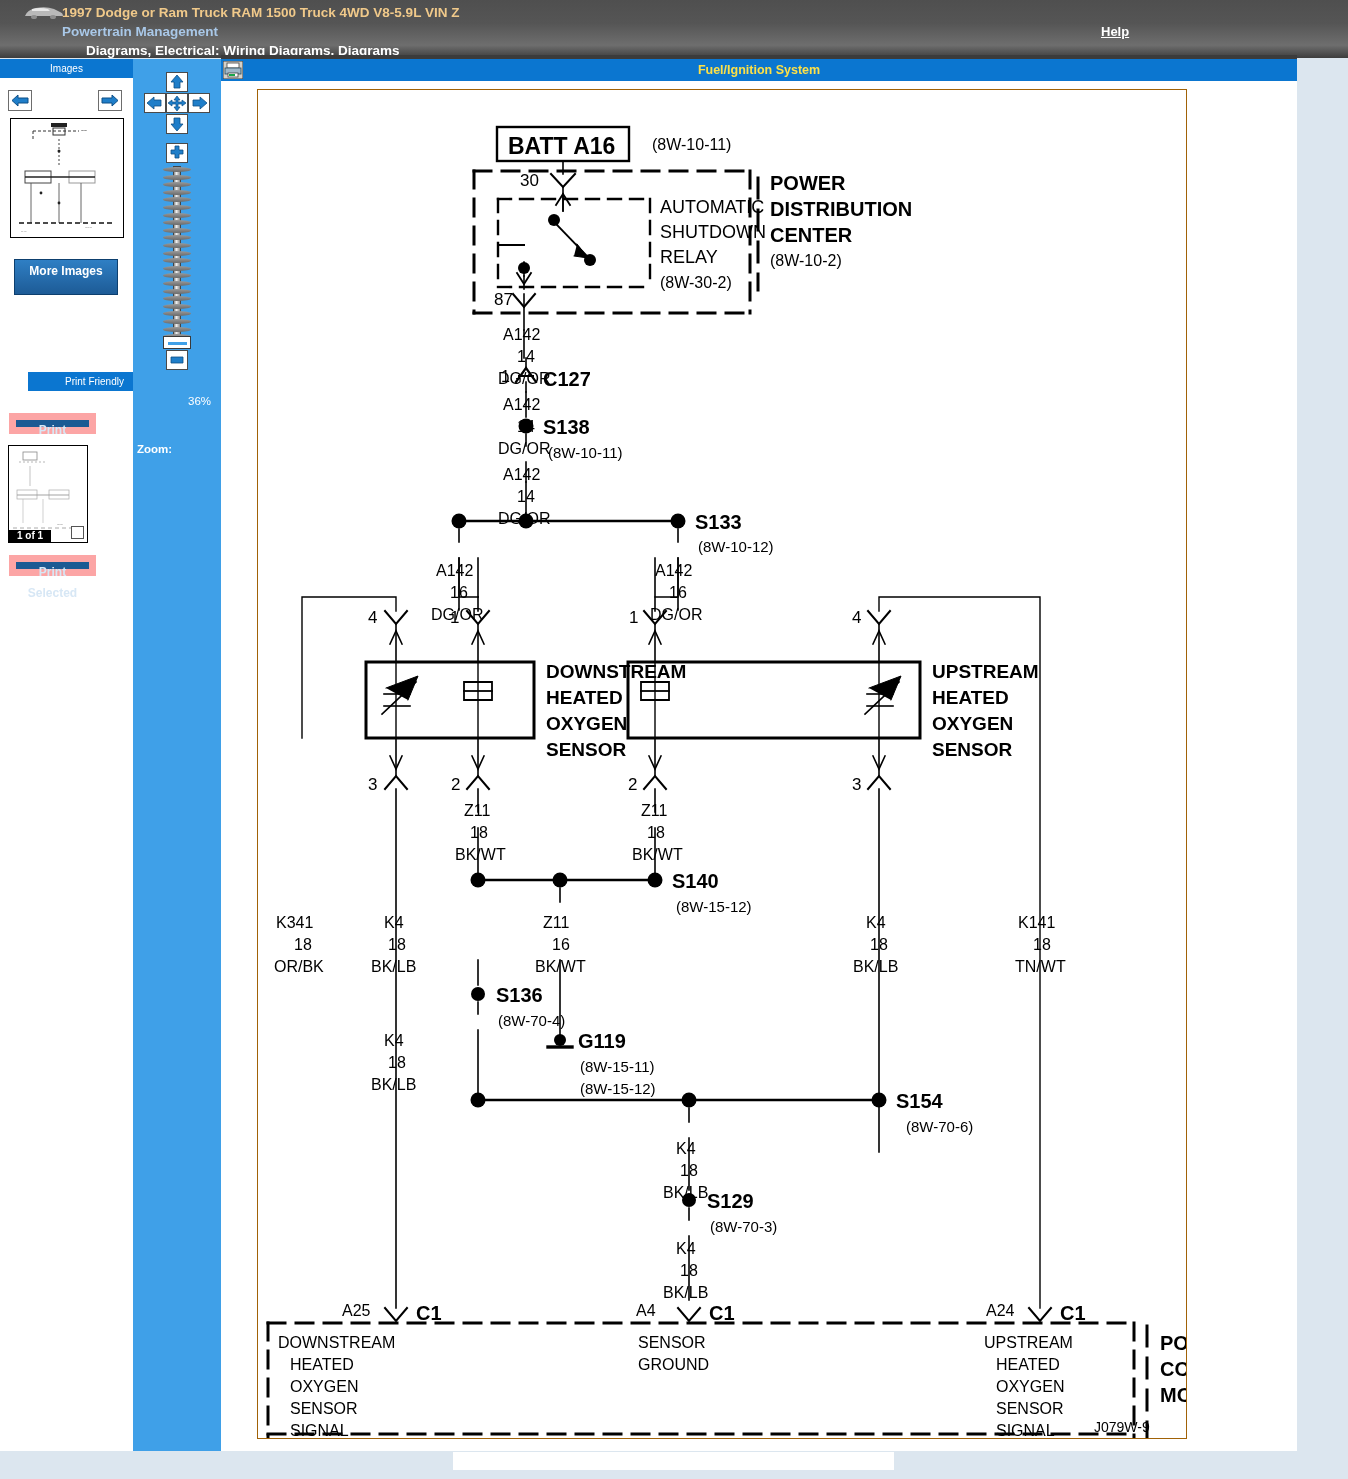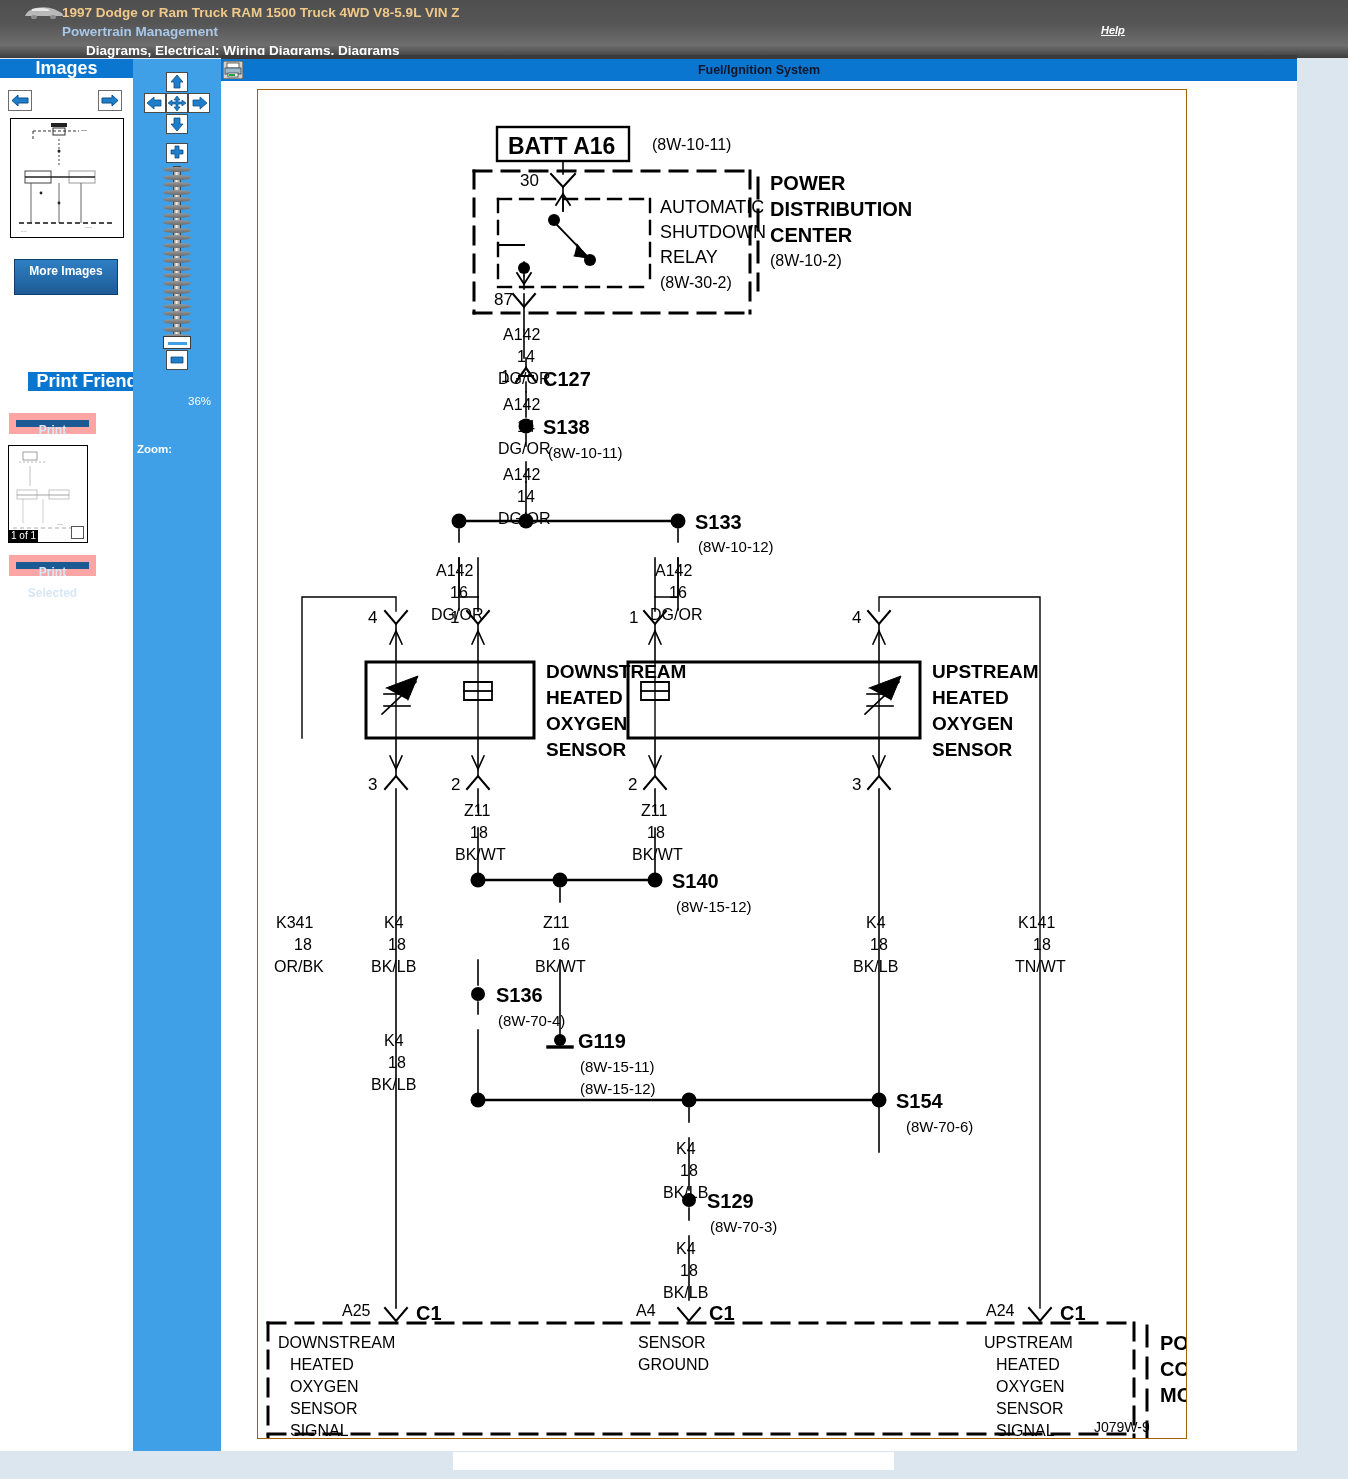--- a/index.html
+++ b/index.html
@@ -6,27 +6,27 @@
   body{width:1348px;height:1479px;font-family:"Liberation Sans",sans-serif;overflow:hidden;}
 
   
   #app-header{position:absolute;left:0;top:0;width:1348px;height:58px;
     background:linear-gradient(to bottom,#4f4f4f 0%,#555 40%,#6e6e6e 78%,#3d3d3d 100%);}
   #car-icon{position:absolute;left:22px;top:4px;width:42px;height:16px;}
   .hdr-line{position:absolute;font-size:13.5px;font-weight:bold;white-space:nowrap;}
   #hdr-title{left:62px;top:5px;color:#f0c98a;}
   #hdr-sub{left:62px;top:24px;color:#a9c8e8;}
   #hdr-sub2{left:62px;top:43px;color:#ffffff;padding-left:24px;}
-  #help-link{position:absolute;left:1101px;top:24px;color:#ffffff;font-size:11px;
-    font-weight:bold;text-decoration:underline;cursor:pointer;font-style:italic;}
+  #help-link{position:absolute;left:1101px;top:24px;color:#ffffff;font-size:13px;
+    font-weight:bold;text-decoration:underline;cursor:pointer;}
 
   
   #sidebar{position:absolute;left:0;top:59px;width:133px;height:1420px;background:#ffffff;}
-  .side-head{width:133px;height:19px;background:#0b76d0;color:#fff;font-size:18px;
-    font-weight:bold;text-align:center;line-height:19px;}
+  .side-head{width:133px;height:19px;background:#0b76d0;color:#fff;font-size:10px;
+    font-weight:normal;text-align:center;line-height:19px;}
   #images-head{position:absolute;left:0;top:0;}
   #printfriendly-head{position:absolute;left:0;top:313px;margin-left:28px;}
 
   .navarrow{position:absolute;width:24px;height:21px;background:#ffffff;border:1px solid #6d6d6d;
     box-sizing:border-box;cursor:pointer;}
   #prev-image{left:8px;top:31px;}
   #next-image{left:98px;top:31px;}
   .arr-glyph{position:absolute;left:0;top:0;width:22px;height:19px;}
 
   #thumb-wrap{position:absolute;left:10px;top:59px;width:112px;height:118px;border:1px solid #000;
@@ -38,21 +38,21 @@
 
   .print-btn{position:absolute;width:87px;height:21px;background:#1c5a93;border:7px solid #fca5a5;
     color:#d7e7f5;font-size:12px;font-weight:bold;text-align:center;line-height:21px;cursor:pointer;
     box-sizing:border-box;}
   #print-sel-top{left:9px;top:354px;}
   #print-sel-bottom{left:9px;top:496px;}
 
   #print-thumb-wrap{position:absolute;left:8px;top:386px;width:78px;height:96px;border:1px solid #000;
     background:#fff;overflow:hidden;}
   #page-count{position:absolute;left:0px;bottom:0px;background:#000;color:#fff;font-size:10px;
-    font-weight:normal;padding:0 2px;line-height:12px;}
+    font-weight:bold;padding:0 8px;line-height:12px;}
   #page-check{position:absolute;right:3px;bottom:3px;width:13px;height:13px;background:#fff;
     border:1px solid #555;box-sizing:border-box;cursor:pointer;}
 
   
   #toolcol{position:absolute;left:133px;top:59px;width:88px;height:1420px;background:#3fa0e8;}
   .pad-btn{position:absolute;width:22px;height:20px;background:#fff;border:1px solid #4a4a4a;
     box-sizing:border-box;cursor:pointer;}
   #pan-up{left:33px;top:13px;}
   #pan-left{left:11px;top:34px;}
   #pan-center{left:33px;top:34px;}
@@ -67,21 +67,21 @@
   #slider-thumb{position:absolute;left:30px;top:277px;width:28px;height:13px;background:#fff;
     border:1px solid #3a3a3a;box-sizing:border-box;cursor:pointer;}
   #slider-thumb i{position:absolute;left:4px;top:5px;width:19px;height:3px;background:#3fa0e8;display:block;}
   #zoom-label{position:absolute;left:4px;top:336px;color:#fff;font-size:11.5px;font-weight:bold;margin-top:48px;}
   #zoom-value{position:absolute;left:55px;top:336px;color:#fff;font-size:11.5px;font-weight:normal;}
 
   
   #viewer{position:absolute;left:221px;top:59px;width:1076px;height:1392px;background:#fff;}
   #viewer-titlebar{position:absolute;left:0;top:0;width:1076px;height:22px;background:#0b76d0;}
   #viewer-title{position:absolute;left:0;top:0;width:1076px;text-align:center;line-height:22px;
-    color:#0f172a;font-size:12.5px;font-weight:bold;}
+    color:#fde047;font-size:12.5px;font-weight:bold;}
   #printer-icon{position:absolute;left:2px;top:2px;width:20px;height:18px;cursor:pointer;}
   #topstrip{position:absolute;left:0;top:-4px;width:1076px;height:4px;background:#3b3b3b;}
   #right-gutter{position:absolute;left:1297px;top:59px;width:51px;height:1392px;background:#dce6ef;}
 
   #diagram-frame{position:absolute;left:36px;top:30px;width:928px;height:1348px;border:1px solid #a16207;
     background:#fff;overflow:hidden;}
   #diagram-svg{position:absolute;left:0;top:0;}
 
   
   #footer-strip{position:absolute;left:221px;top:1451px;width:1076px;height:28px;background:#dce6ef;}

